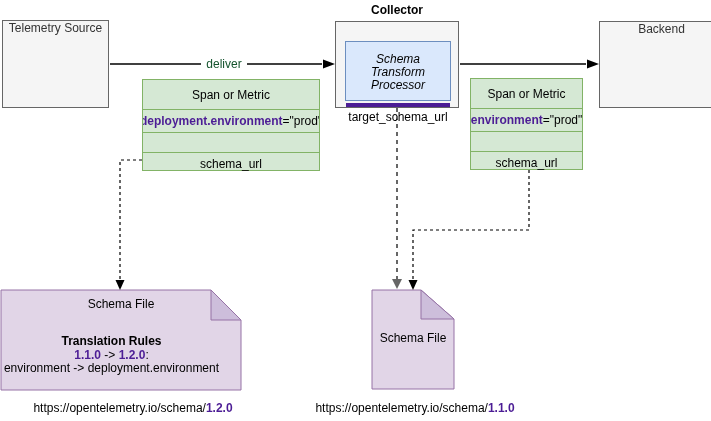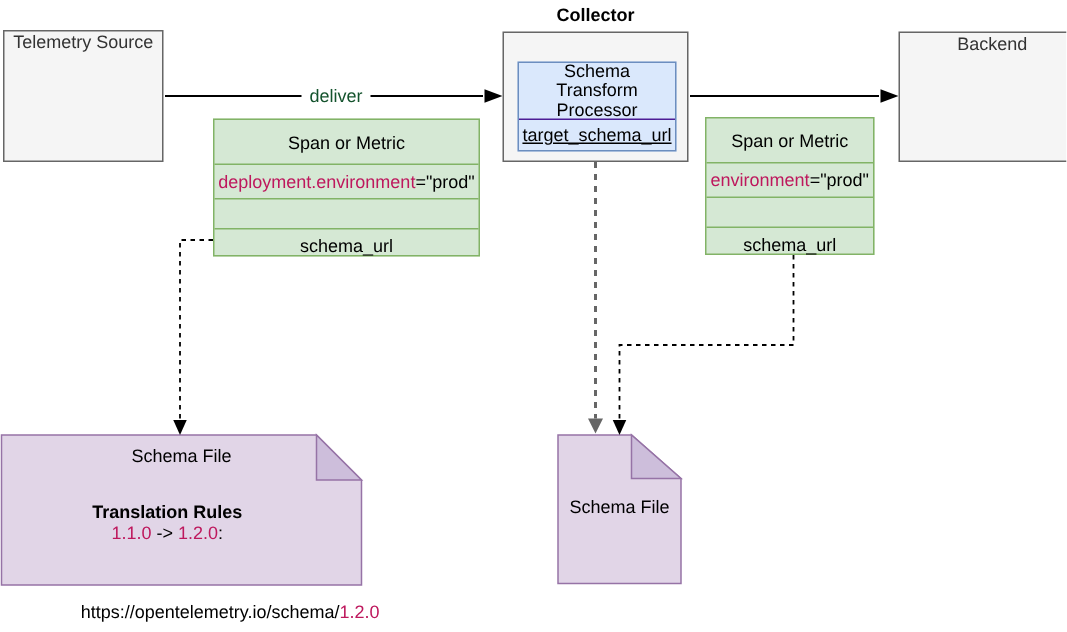--- a/index.html
+++ b/index.html
@@ -21,40 +21,40 @@
   
   .top-label { position:absolute; text-align:center; color:#000;font-weight:bold; }
 
   
   .processor {
     position:absolute; left:345px; top:41px; width:104px; height:58px;
     background:#DAE8FC; border:1px solid #6C8EBF; box-sizing:content-box;
   }
   .proc-title {
     height:37px; display:flex; align-items:center; justify-content:center;
-    text-align:center; padding:0 3px; line-height:13px;
+    text-align:center; padding:12px 3px; line-height:13px;font-style:italic;
   }
   .proc-field {
-    height:20px; border-top:1px solid #4c1d95; display:flex; align-items:center;
-    justify-content:center; white-space:nowrap;text-decoration:underline;
+    height:20px; border-top:4px solid #4c1d95; display:flex; align-items:center;
+    justify-content:center; white-space:nowrap;
   }
 
   
   .record {
     position:absolute; background:#D5E8D4; border:1px solid #82B366; color:#000;
     box-sizing:border-box;
   }
   .record .rhead {
     height:29px; display:flex; align-items:center; justify-content:center;
   }
   .record .rrow {
     border-top:1px solid #82B366; display:flex; align-items:center;
     justify-content:center; white-space:nowrap; overflow:hidden;
   }
-  .red { color:#be185d; }
+  .red { color:#4c1d95;font-weight:bold; }
   .bold { font-weight:bold; }
 
   
   .sf-text { position:absolute; text-align:center; color:#000; }
   .rules { line-height:13.5px; }
 
   .url-label { position:absolute; text-align:center; color:#000; white-space:nowrap; }
 
   .edge-label {
     position:absolute; background:#ffffff; text-align:center; color:#14532d;
@@ -129,21 +129,25 @@
   </div>
 
   <div class="sf-text" style="left:1px; top:297px; width:240px;">Schema File</div>
   <div class="sf-text rules" style="left:0px; top:335px; width:223px;">
     <div class="bold">Translation Rules</div>
     <div>
       <span class="red">1.1.0</span>
       <span>-&gt;</span>
       <span class="red">1.2.0</span><span>:</span>
     </div>
+    <div>environment -&gt; deployment.environment</div>
   </div>
 
   <div class="sf-text" style="left:372px; top:331px; width:82px;">Schema File</div>
 
-  <div class="url-label" style="left:13px; top:401px; width:240px;text-align:right;">
+  <div class="url-label" style="left:13px; top:401px; width:240px;">
     <span>https://opentelemetry.io/schema/</span><span class="red">1.2.0</span>
+  </div>
+  <div class="url-label" style="left:305px; top:401px; width:220px;">
+    <span>https://opentelemetry.io/schema/</span><span class="red">1.1.0</span>
   </div>
 
 </div>
 
 </body></html>

